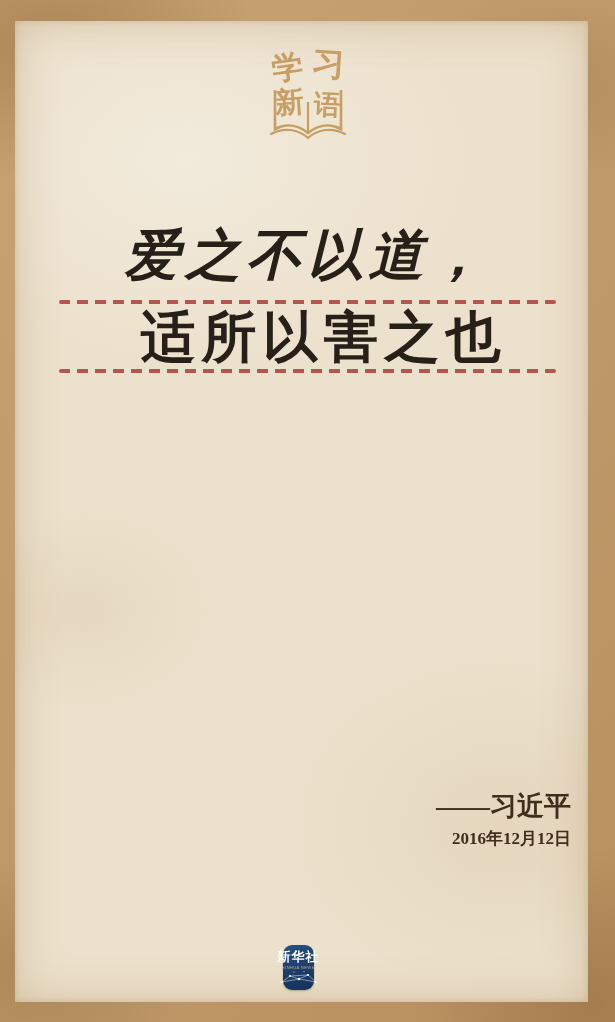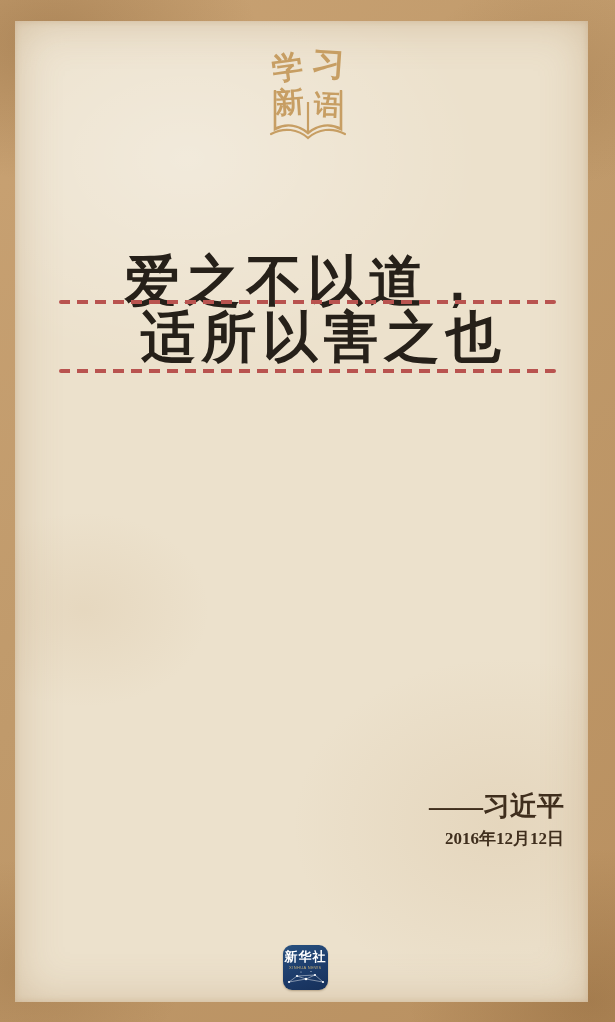--- a/index.html
+++ b/index.html
@@ -40,52 +40,52 @@
   #brand .c-xin { left: 7px;  top: 38px; font-size: 29px; transform: rotate(-4deg); }
   #brand .c-yu  { left: 46px; top: 42px; font-size: 27px; transform: rotate(3deg); }
   #brand svg { position: absolute; left: 0; top: 40px; }
 
   
   .title-line {
     position: absolute; left: 0; width: 615px;
     text-align: center; color: #262019;
     font-size: 55px; font-weight: bold; letter-spacing: 6px; line-height: 1;
   }
-  #title-line-1 { top: 254px; }
+  #title-line-1 { top: 228px; font-style: italic; }
   #title-line-2 { top: 310px; padding-left: 16px; }
   .dash-divider {
     position: absolute; left: 59px; width: 497px; height: 4px;
     background: repeating-linear-gradient(90deg, #b9534f 0 11px, transparent 11px 18px);
     border-radius: 2px;
   }
   #divider-1 { top: 300px; }
   #divider-2 { top: 369px; }
 
   
   #quote-body {
     position: absolute; left: 57px; top: 489px; width: 501px;
     font-size: 31px; line-height: 43px; color: #46321f;
     text-align: justify; text-indent: 2em; font-weight: bold;
     letter-spacing: .5px;
   }
   #quote-body .hl { color: #9e3026; }
 
   
   #attribution {
-    position: absolute; right: 51px; top: 789px;
+    position: absolute; right: 44px; top: 789px;
     display: flex; flex-direction: column; align-items: flex-end;
     color: #3f2e1d; font-weight: bold;
   }
   #attr-author   { font-size: 27px; line-height: 34px; }
   #attr-date     { font-size: 17px; line-height: 32px; }
   #attr-occasion { font-size: 24px; line-height: 32px; }
 
   
   #agency-logo {
-    position: absolute; left: 283px; top: 945px; width: 45px; height: 45px;
+    position: absolute; left: 283px; top: 945px; width: 31px; height: 45px;
     border-radius: 9px;
     background: linear-gradient(160deg, #28517f 0%, #1d3c6b 55%, #16305a 100%);
     box-shadow: 0 1px 2px rgba(90,60,20,.35);
     display: flex; flex-direction: column; align-items: center;
     font-family: "Liberation Sans", "DejaVu Sans", sans-serif;
   }
   #agency-cn {
     color: #ffffff; font-size: 13px; font-weight: bold;
     letter-spacing: 1px; margin-top: 5px; line-height: 13px; white-space: nowrap;
   }

